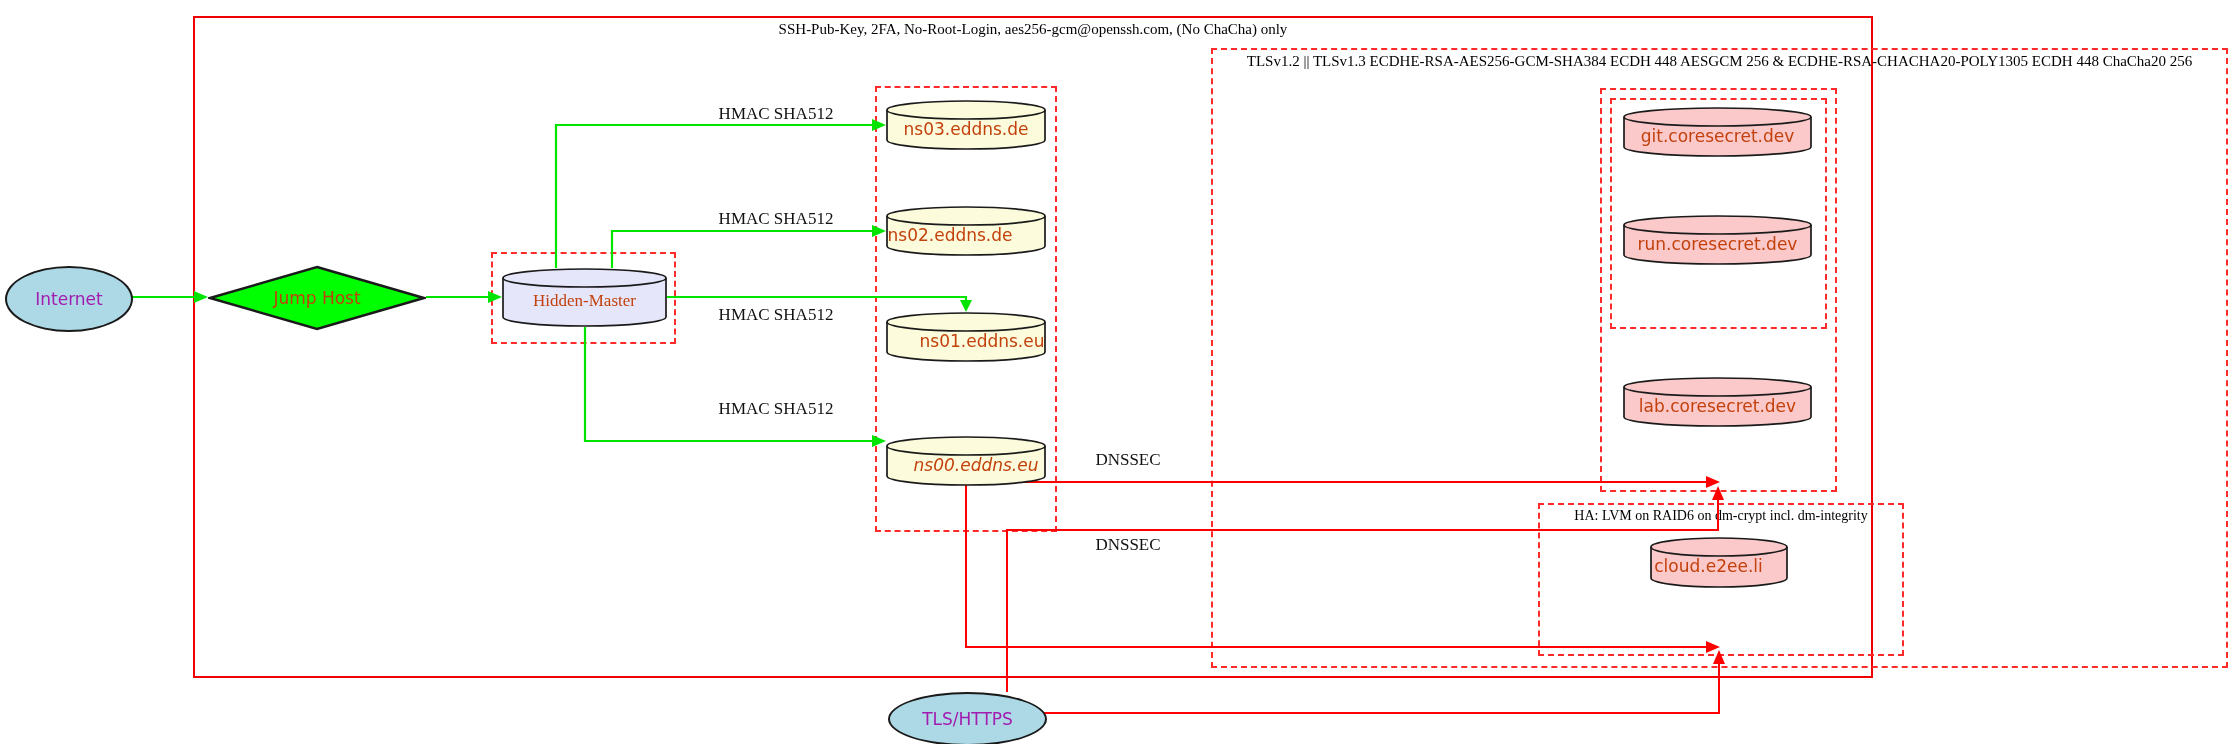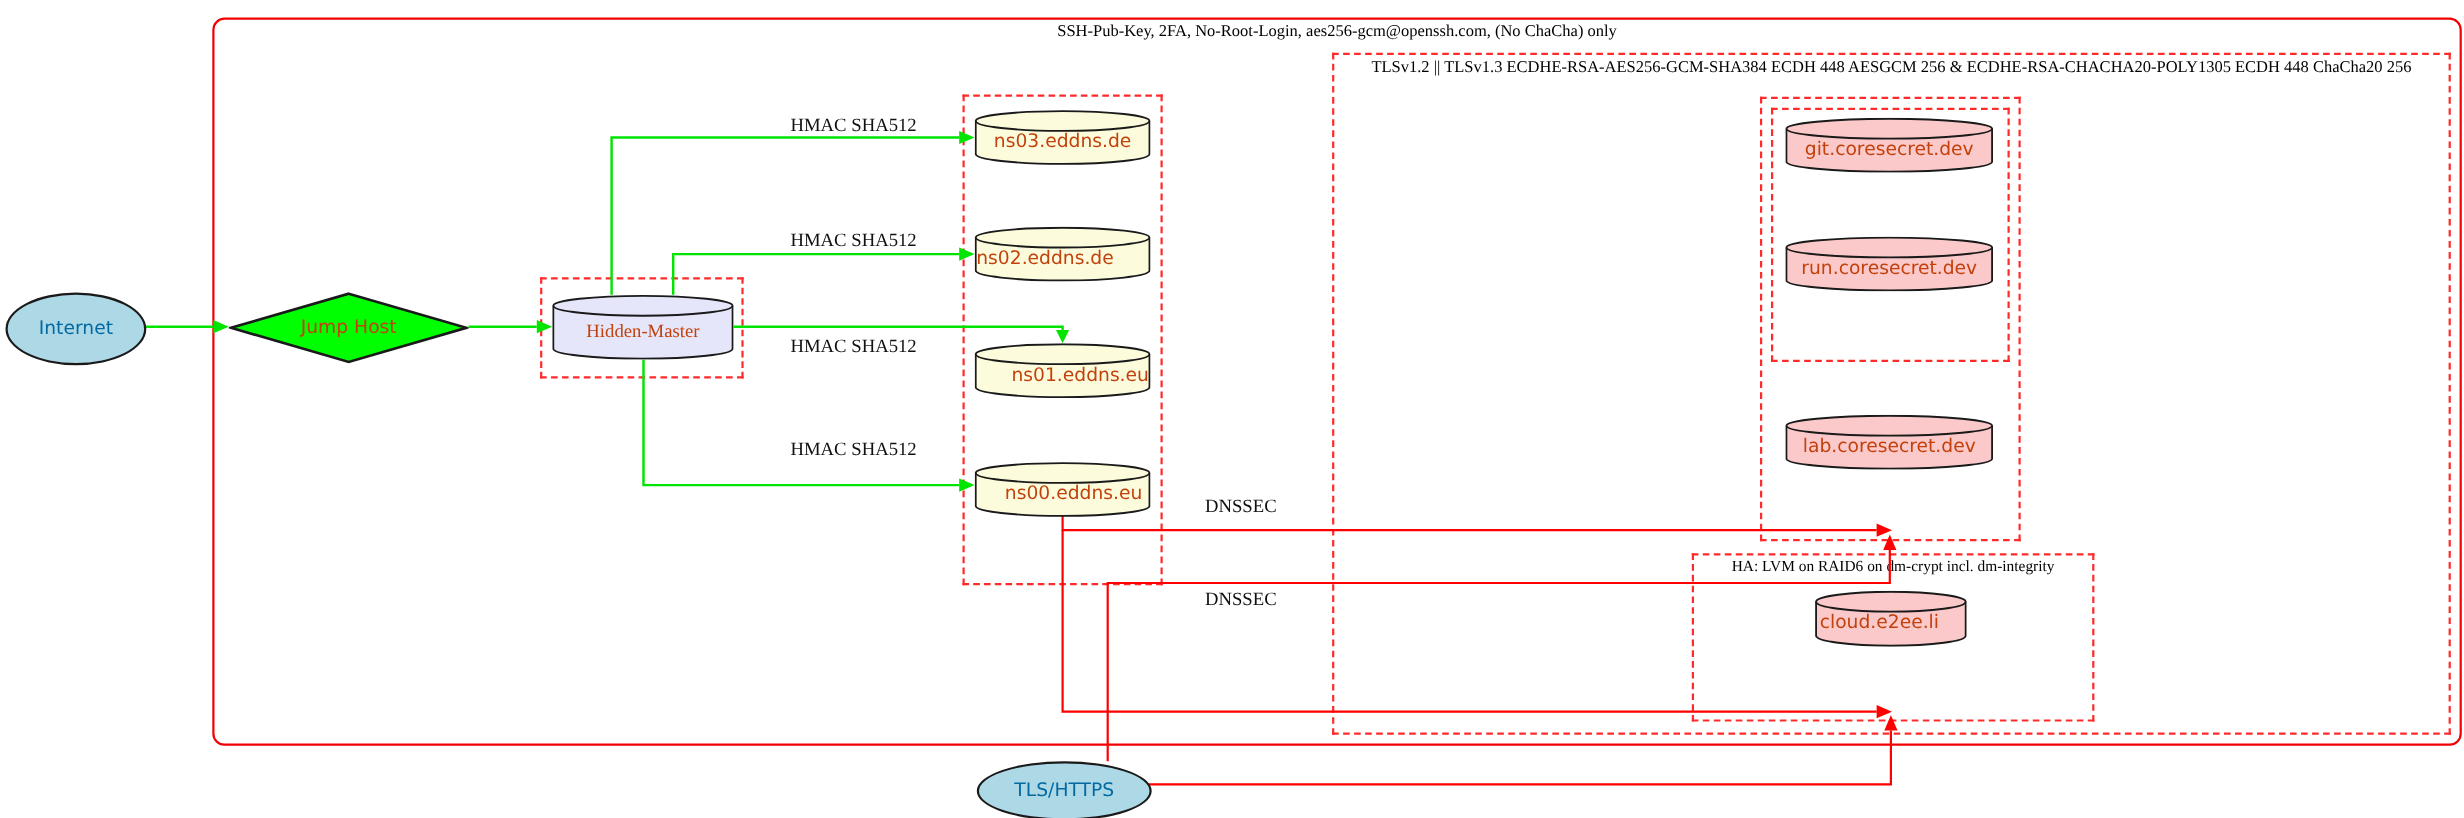--- a/index.html
+++ b/index.html
@@ -10,42 +10,42 @@
   .box{position:absolute;box-sizing:border-box;}
   .box.solid{border:2.5px solid #f00000;}
   .box.dash{border:2px dashed #ff2a2a;}
   .cluster-label{position:absolute;left:0;right:0;top:3px;text-align:center;
                  font-family:"Liberation Serif",serif;font-size:15px;color:#000;white-space:nowrap;}
   .cluster-label.small{font-size:14px;}
 
   
   .node-ellipse{position:absolute;border:2px solid #1a1a1a;border-radius:50%;
                 display:flex;align-items:center;justify-content:center;
-                font-size:17px;color:#0369a1;}
+                font-size:17px;color:#a21caf;}
   .fill-lightblue{background:#ADD8E6;}
   .cyl{position:absolute;}
   .cyl svg{position:absolute;left:0;top:0;}
   .cyl-label{position:absolute;left:0;right:0;top:0;bottom:0;display:flex;
              align-items:center;justify-content:center;padding-top:7px;
              font-size:17px;color:#c2410c;white-space:nowrap;}
   .diamond{position:absolute;}
   .diamond .cyl-label{padding-top:0;}
 
   
   .elabel{position:absolute;font-family:"Liberation Serif",serif;font-size:17px;color:#111;
           text-align:center;white-space:nowrap;}
 
   svg.edges{position:absolute;left:0;top:0;pointer-events:none;}
 </style>
 </head>
 <body>
 
 <div class="canvas">
 
-  <div class="box solid" style="left:193px;top:16px;width:2045px;height:662px;border-radius:11px;">
+  <div class="box solid" style="left:193px;top:16px;width:1680px;height:662px;">
     <div class="cluster-label">SSH-Pub-Key, 2FA, No-Root-Login, aes256-gcm@openssh.com, (No ChaCha) only</div>
   </div>
 
   <div class="box dash" style="left:1211px;top:48px;width:1017px;height:620px;">
     <div class="cluster-label">TLSv1.2 || TLSv1.3 ECDHE-RSA-AES256-GCM-SHA384 ECDH 448 AESGCM 256 &amp; ECDHE-RSA-CHACHA20-POLY1305 ECDH 448 ChaCha20 256</div>
   </div>
 
   <div class="box dash" style="left:875px;top:86px;width:182px;height:446px;"></div>
 
   <div class="box dash" style="left:491px;top:252px;width:185px;height:92px;"></div>
@@ -127,21 +127,21 @@
   </div>
 
   <div class="cyl" style="left:886px;top:312px;width:192px;height:50px;">
     <svg width="160" height="50" viewBox="0 0 160 50">
       <path d="M1,10 A79,9 0 0 1 159,10 L159,40 A79,9 0 0 1 1,40 Z" stroke="#1a1a1a" stroke-width="1.7" fill="#FCFCDC"></path>
       <path d="M1,10 A79,9 0 0 0 159,10" fill="none" stroke="#1a1a1a" stroke-width="1.7"></path>
     </svg>
     <div class="cyl-label">ns01.eddns.eu</div>
   </div>
 
-  <div class="cyl" style="left:886px;top:420px;width:180px;height:50px;">
+  <div class="cyl" style="left:886px;top:436px;width:180px;height:50px;font-style:italic;">
     <svg width="160" height="50" viewBox="0 0 160 50">
       <path d="M1,10 A79,9 0 0 1 159,10 L159,40 A79,9 0 0 1 1,40 Z" stroke="#1a1a1a" stroke-width="1.7" fill="#FCFCDC"></path>
       <path d="M1,10 A79,9 0 0 0 159,10" fill="none" stroke="#1a1a1a" stroke-width="1.7"></path>
     </svg>
     <div class="cyl-label">ns00.eddns.eu</div>
   </div>
 
   <div class="cyl" style="left:1623px;top:107px;width:189px;height:50px;">
     <svg width="189" height="50" viewBox="0 0 189 50">
       <path d="M1,10 A93.5,9 0 0 1 188,10 L188,40 A93.5,9 0 0 1 1,40 Z" stroke="#1a1a1a" stroke-width="1.7" fill="#FBC9C9"></path>

